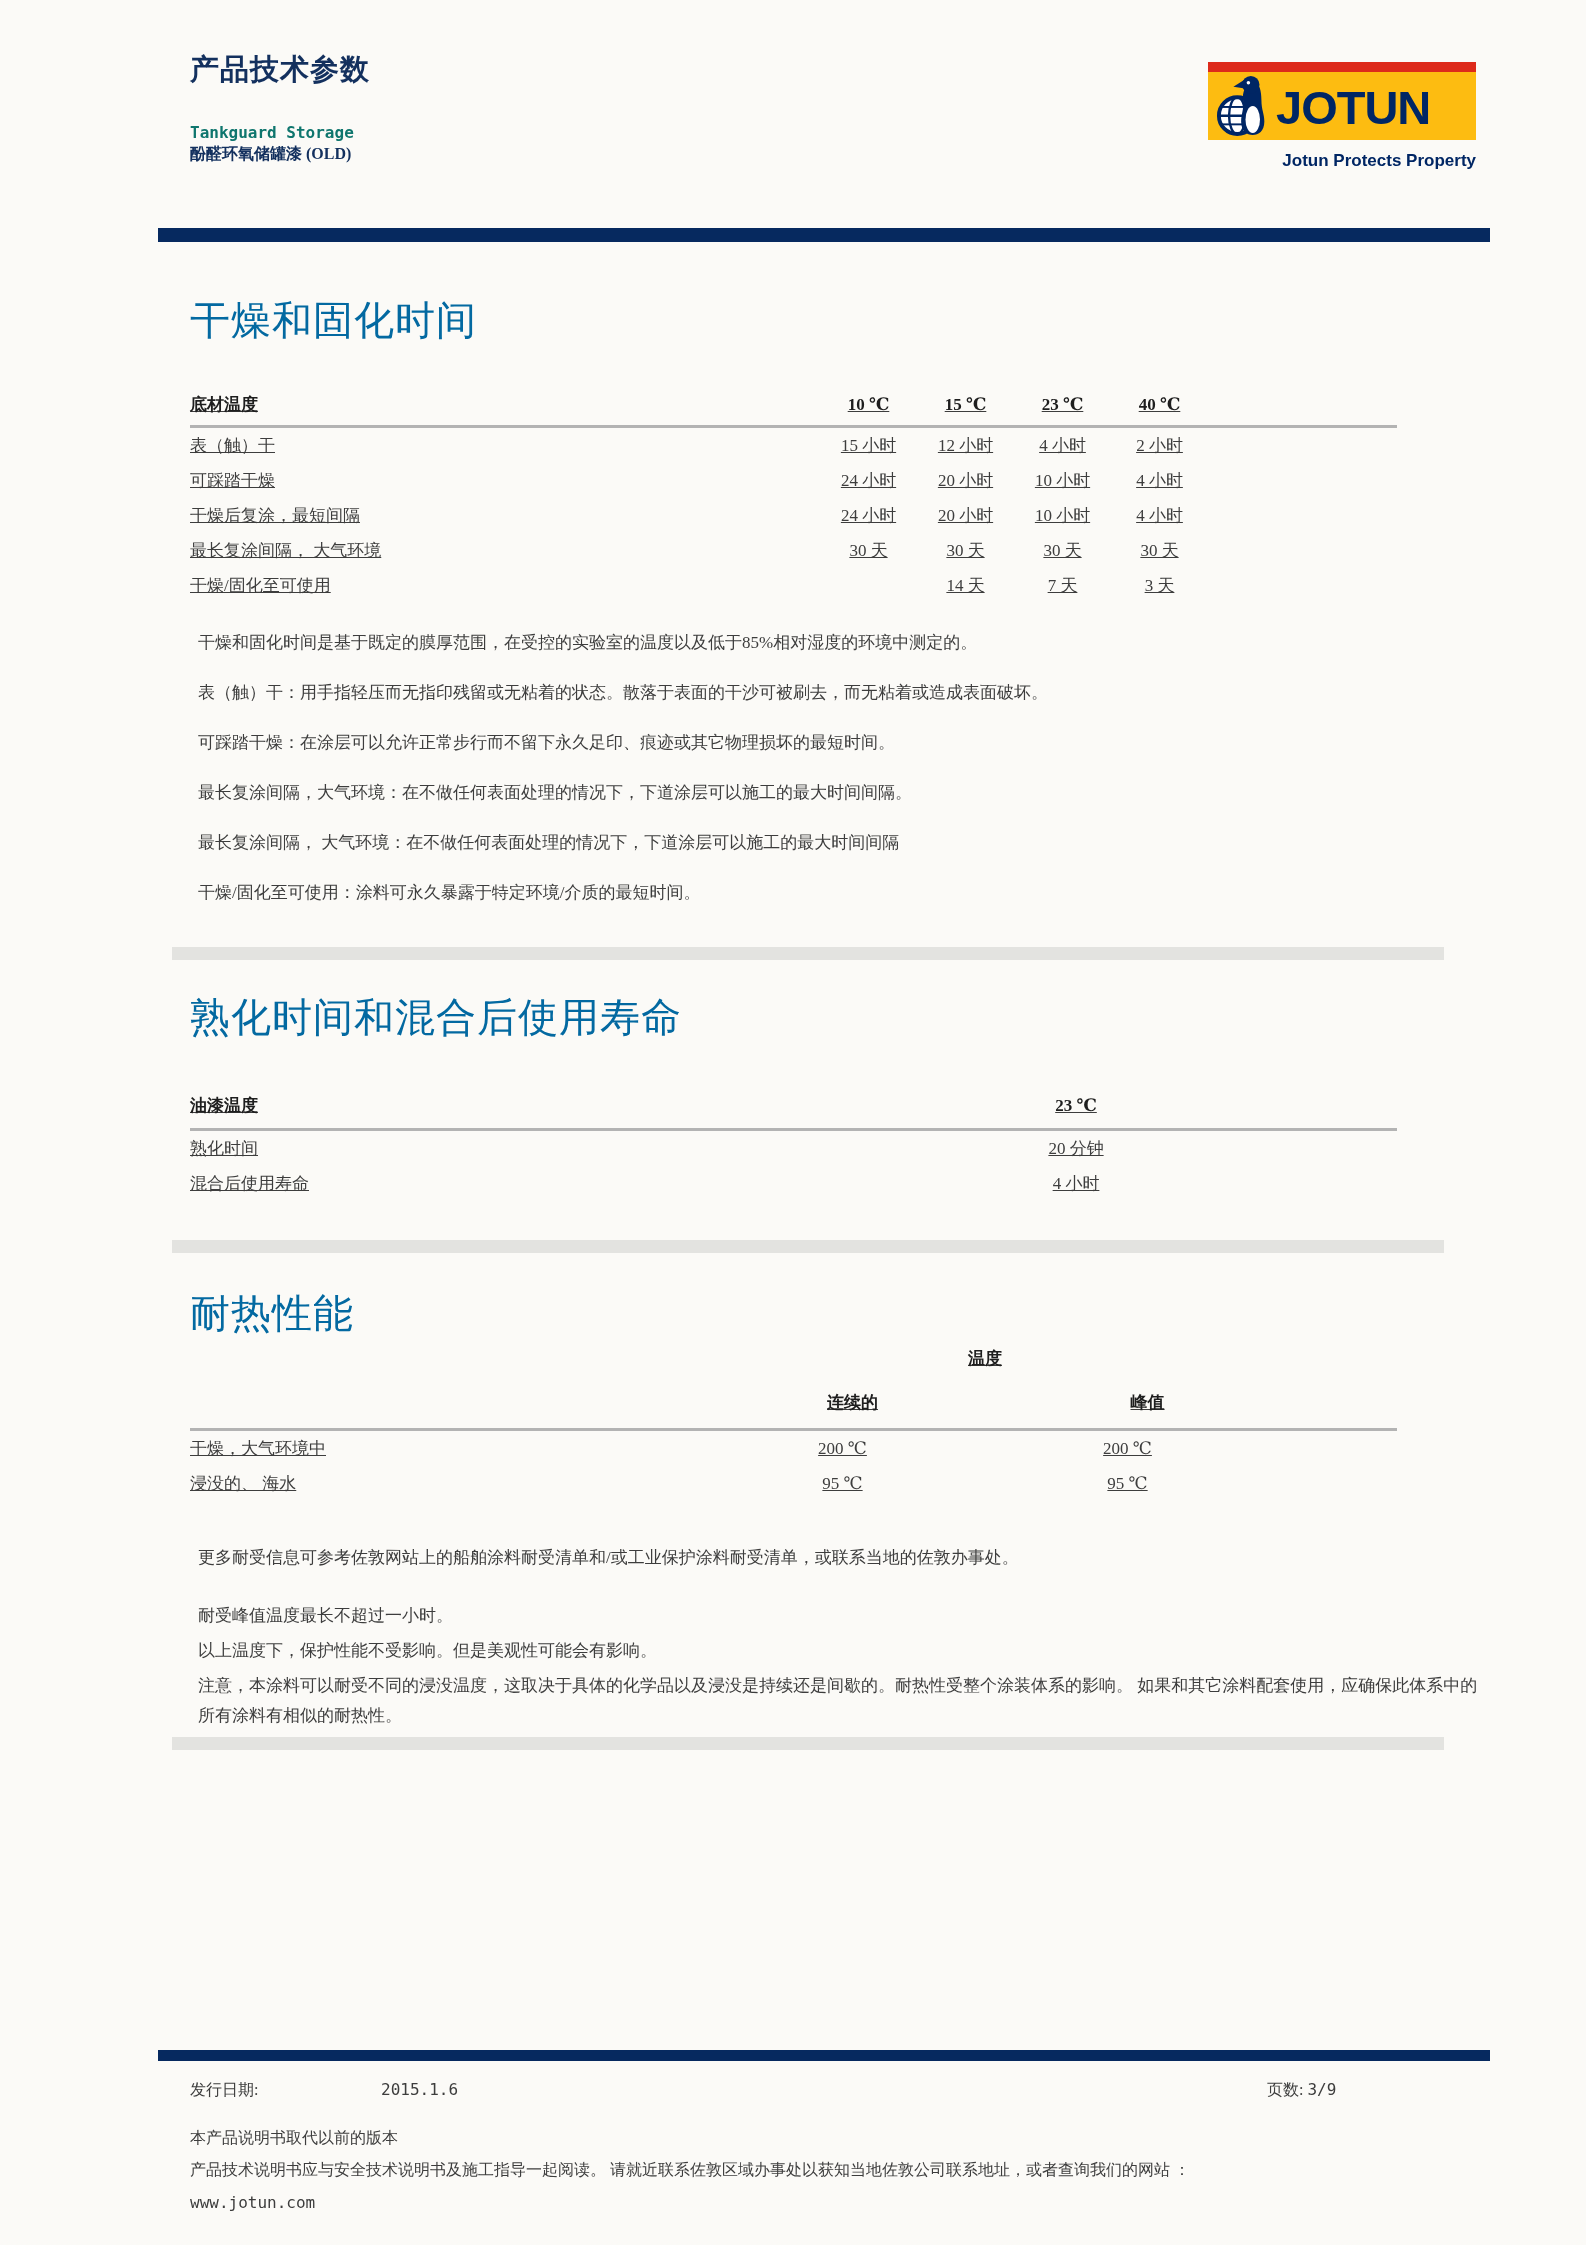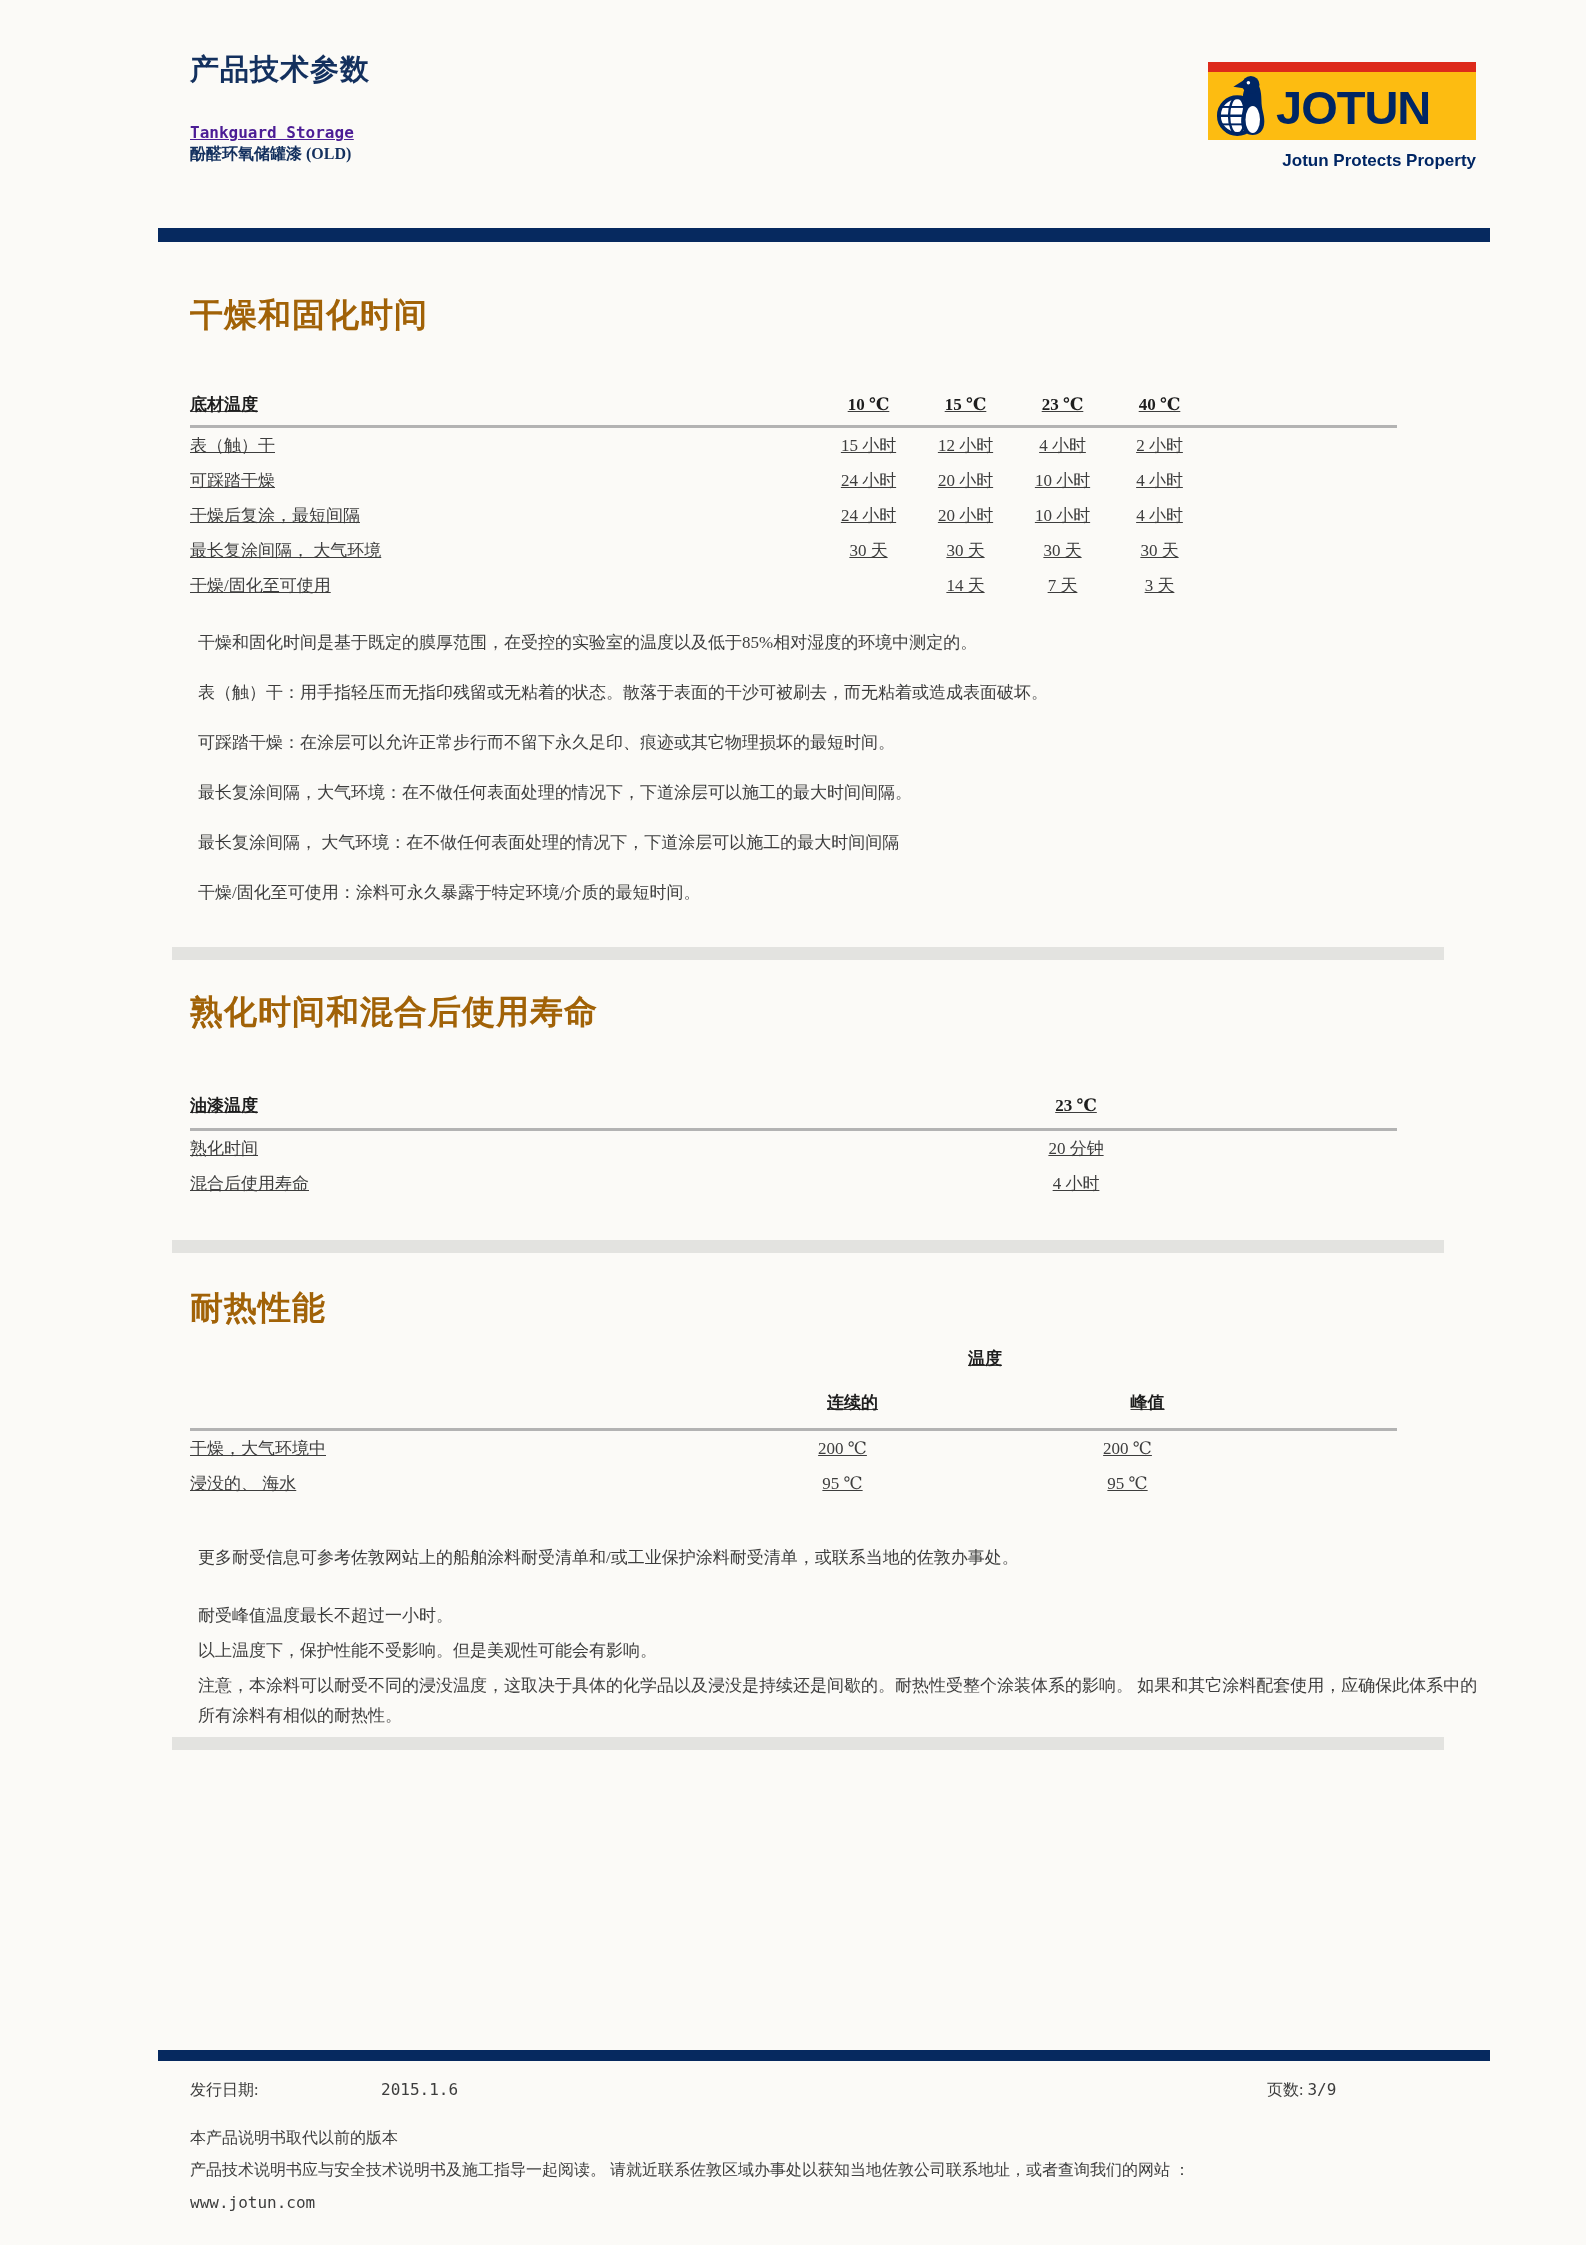--- a/index.html
+++ b/index.html
@@ -4,23 +4,23 @@
 <style>
   html,body{margin:0;padding:0;background:#e9e9e7;}
   .page{
     position:relative;width:1586px;height:2245px;margin:0 auto;
     background:#fbfaf7;overflow:hidden;
     font-family:"Liberation Serif","DejaVu Serif",serif;
     color:#3d3d3d;font-size:17px;
   }
   .abs{position:absolute;}
   .doc-title{font-size:29px;font-weight:bold;color:#13305e;letter-spacing:1px;}
-  .sub-en{font-family:"DejaVu Sans Mono","Liberation Mono",monospace;font-size:16px;font-weight:bold;color:#4c1d95;line-height:21px;text-decoration:underline;}
+  .sub-en{font-family:"DejaVu Sans Mono","Liberation Mono",monospace;font-size:16px;font-weight:bold;color:#0f766e;line-height:21px;}
   .sub-cn{font-size:16px;font-weight:bold;color:#13305e;line-height:21px;}
-  .h2{font-size:33px;font-weight:bold;color:#a16207;letter-spacing:1px;}
+  .h2{font-size:40px;font-weight:normal;color:#0369a1;letter-spacing:1px;}
   .bar{background:#06295f;}
   .sep{background:#e3e3e0;height:13px;}
   
   .logo{width:268px;}
   .logo-red{height:10px;background:#dd2a1b;}
   .logo-yellow{height:68px;background:#fdbc11;display:flex;align-items:center;padding-left:8px;box-sizing:border-box;}
   .logo-word{font-family:"Liberation Sans","DejaVu Sans",sans-serif;font-weight:bold;font-size:47px;color:#002664;letter-spacing:-1px;margin-left:2px;margin-top:2px;text-align:right;}
   .tagline{font-family:"Liberation Sans","DejaVu Sans",sans-serif;font-weight:bold;font-size:17px;color:#002664;text-align:right;width:268px;}
   
   .tbl{width:1207px;text-decoration:underline;}

